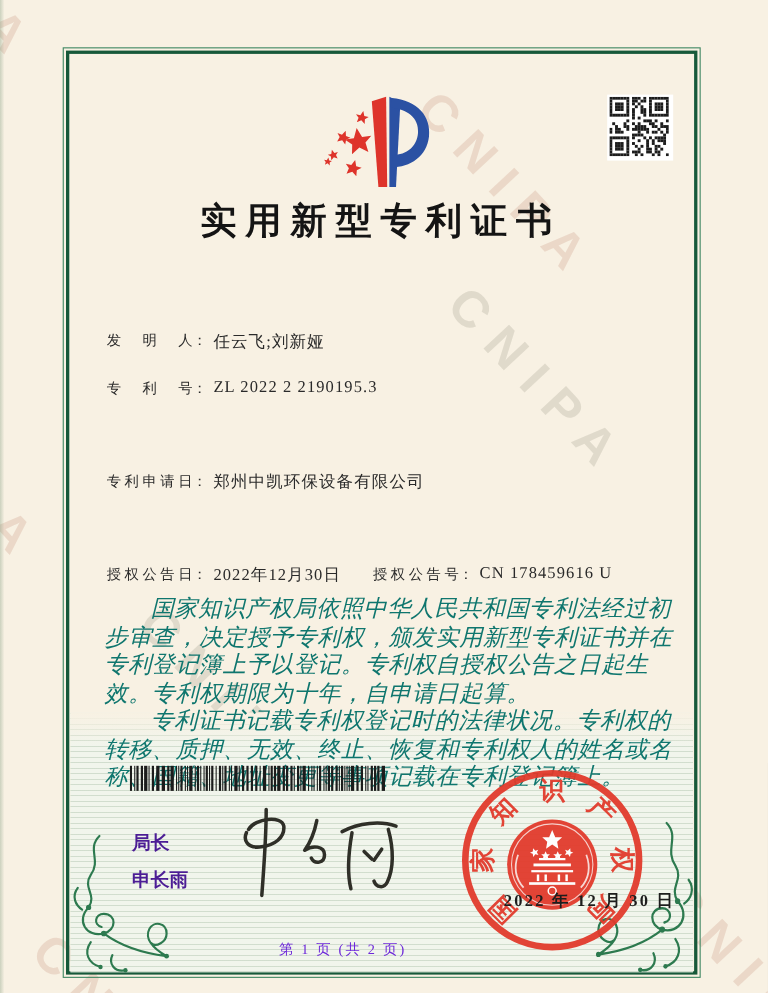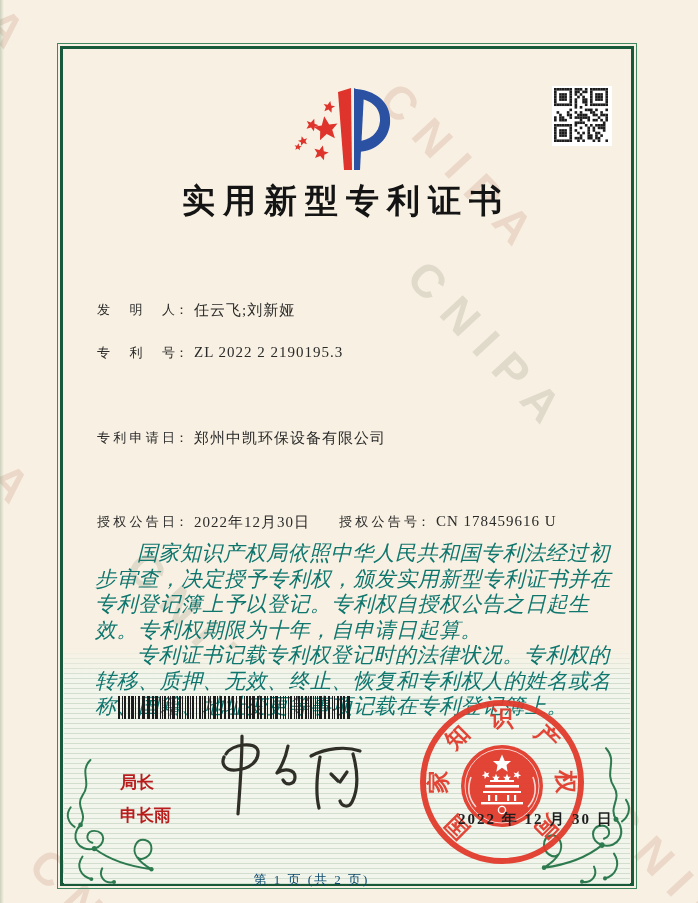--- a/index.html
+++ b/index.html
@@ -40,27 +40,27 @@
   .fvalue{display:inline-block;vertical-align:top;letter-spacing:1px;}
   .fvalue.addr{width:378px;line-height:25px;}
   .pair2{position:absolute;left:242px;top:0;white-space:nowrap;}
   
   .legal{position:absolute;left:95px;top:541px;width:520px;font-size:21px;line-height:25.5px;
          font-style:italic;color:#0f766e;}
   .legal p{margin:0;text-indent:2em;letter-spacing:.5px;}
   
   .barcode{position:absolute;left:118px;top:696px;width:234px;height:23px;}
   .director{position:absolute;left:120px;top:750px;font-family:"Liberation Sans","DejaVu Sans",sans-serif;
-            font-size:17px;font-weight:600;color:#b91c1c;line-height:33px;margin-top:16px;}
+            font-size:17px;font-weight:600;color:#4c1d95;line-height:33px;}
   .sig{position:absolute;left:198px;top:724px;}
   .seal{position:absolute;left:414px;top:694px;opacity:.94;}
   .seal-date{position:absolute;left:435px;top:810px;font-size:15px;font-weight:bold;
              letter-spacing:2px;color:#1d1d1d;margin-left:23px;}
   .footer{position:absolute;left:57px;top:854px;width:509px;text-align:center;font-size:13px;
-          letter-spacing:2px;color:#0c4a6e;margin-top:17px;}
+          letter-spacing:2px;color:#6d28d9;}
   .flourish{position:absolute;}
   svg{display:block;}
 </style>
 </head>
 <body>
 
 <div class="page">
 
   <span class="wm pink" style="left:-100px;top:-125px">CNIPA</span>
   <span class="wm pink" style="left:408px;top:72px">CNIPA</span>

